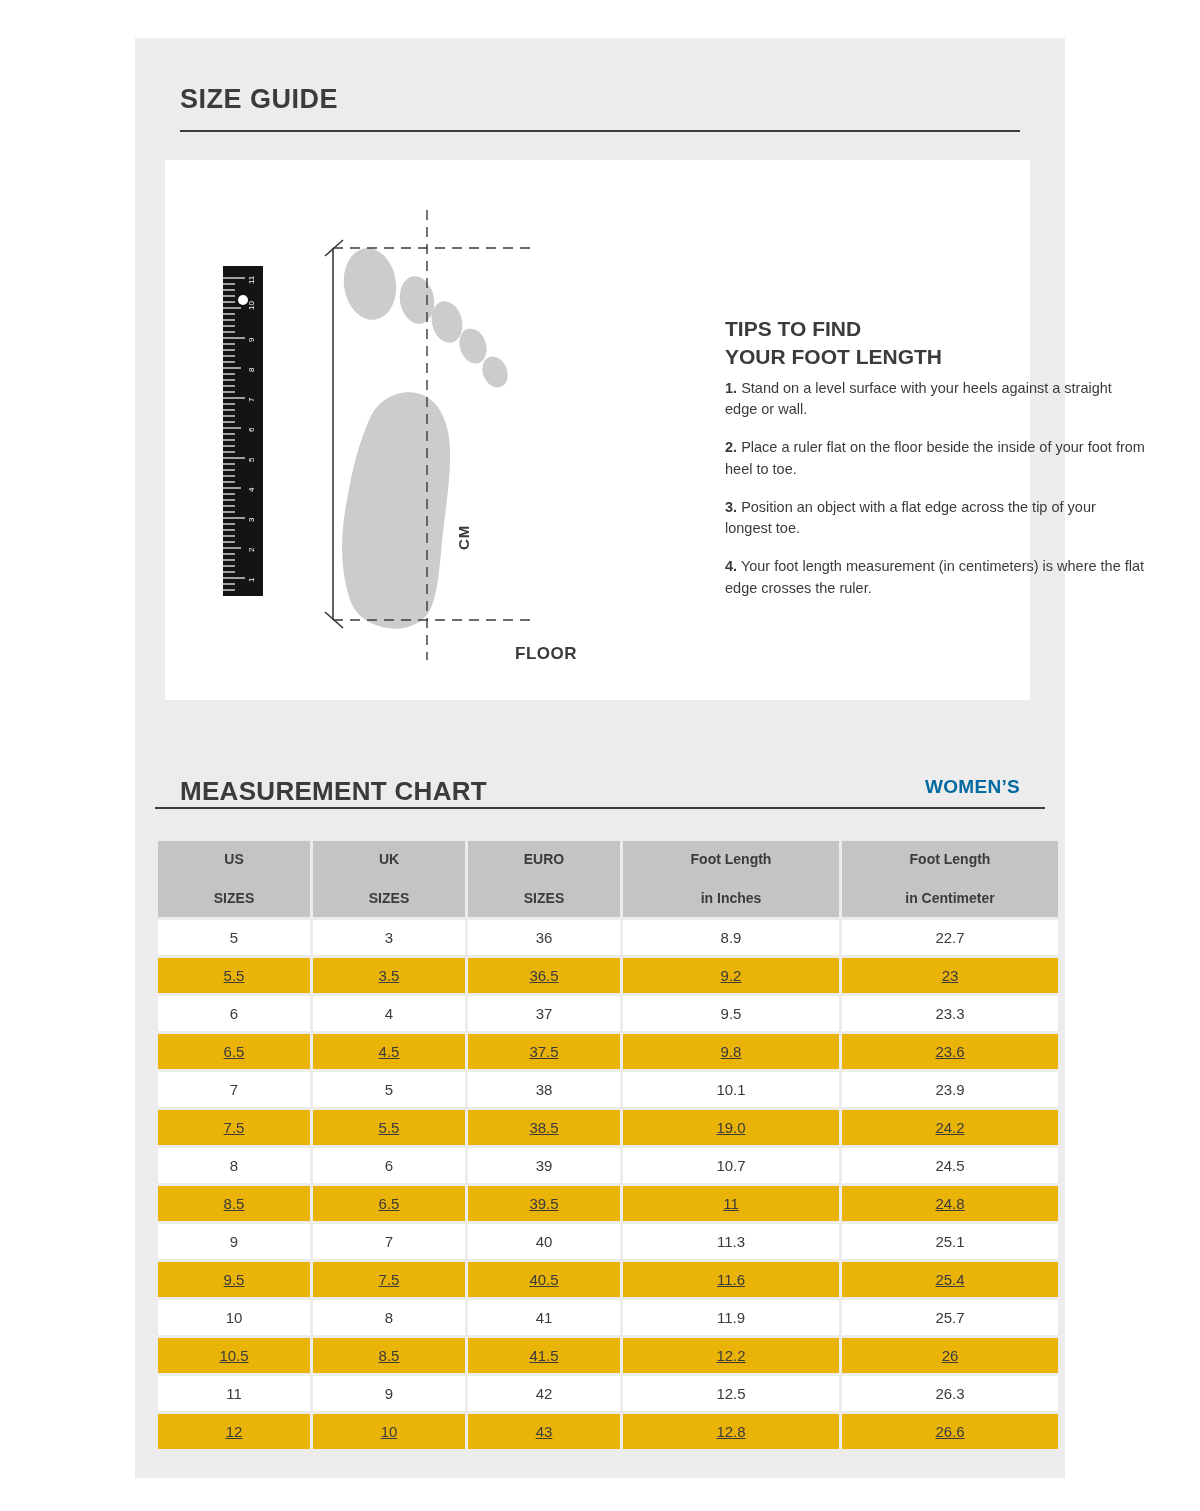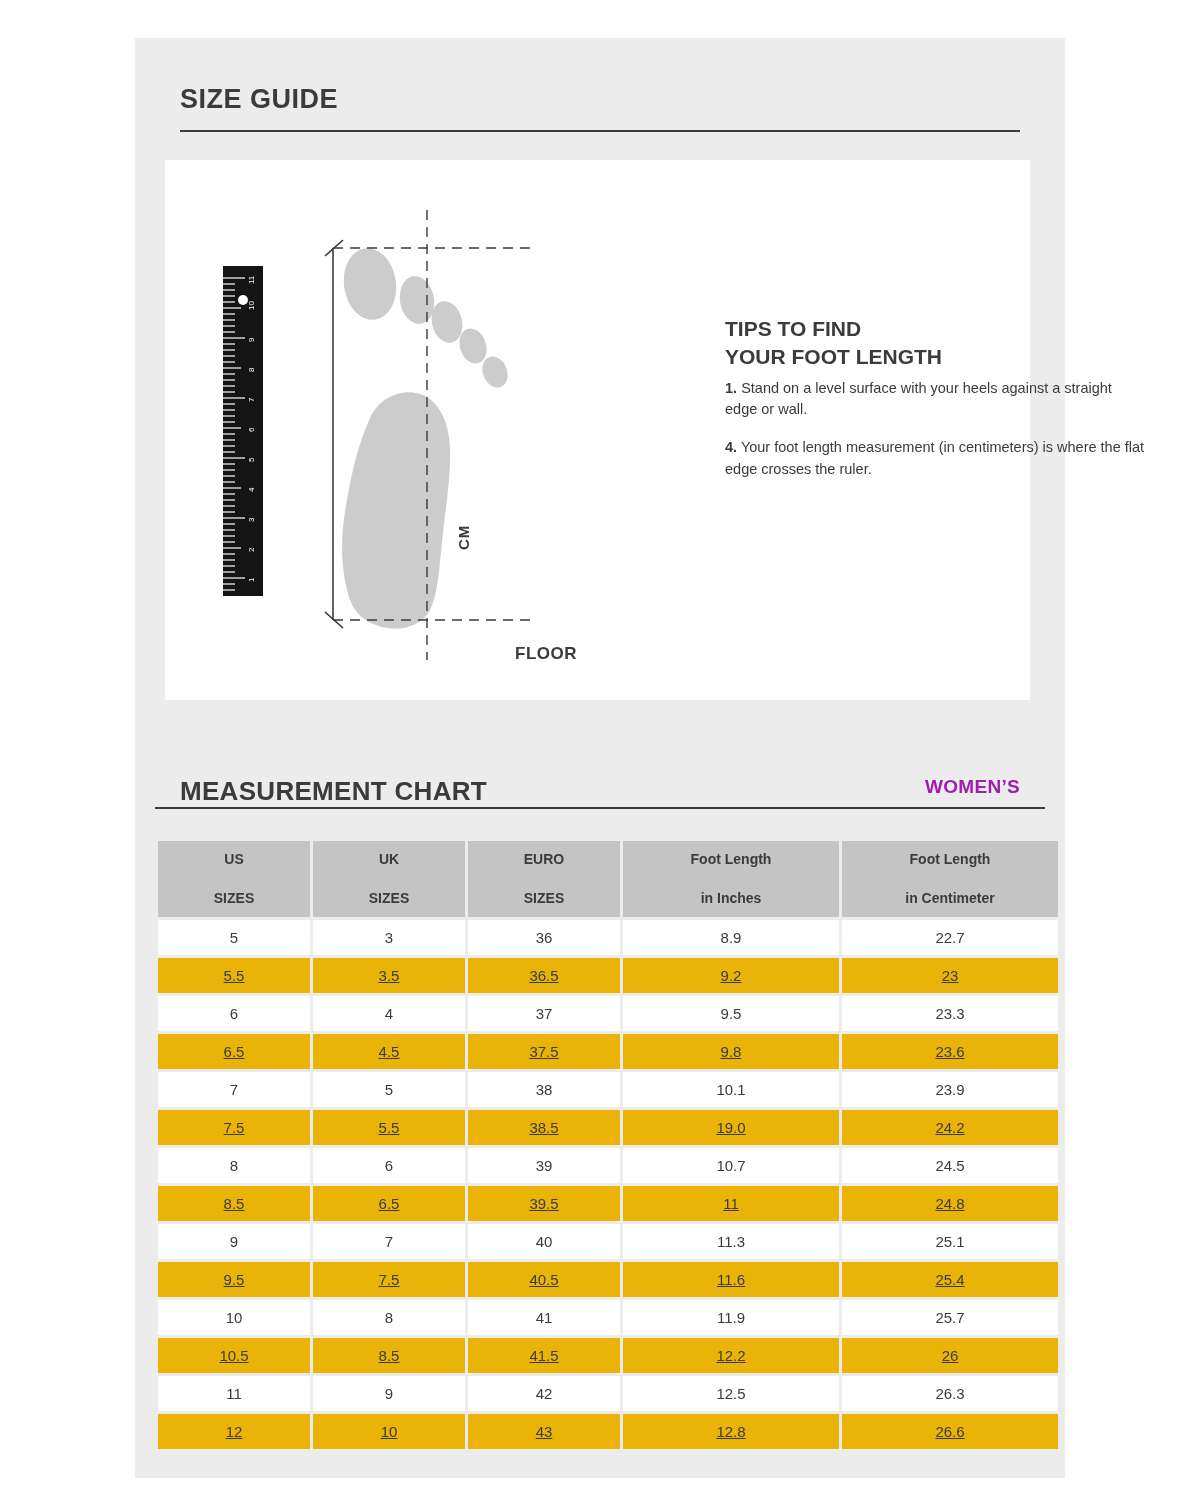--- a/index.html
+++ b/index.html
@@ -100,21 +100,21 @@
     font-weight: bold;
     color: #3b3b3b;
     letter-spacing: 0.3px;
   }
   .chart-audience {
     position: absolute;
     right: 45px;
     top: 738px;
     font-size: 19px;
     font-weight: bold;
-    color: #a21caf;
+    color: #0369a1;
     letter-spacing: 0.3px;
   }
   .chart-rule {
     position: absolute;
     left: 20px;
     top: 769px;
     width: 890px;
     height: 2px;
     background: #3b3b3b;
   }
@@ -264,20 +264,28 @@
       <div class="tips">
         <div class="tips-title">
           <span>TIPS TO FIND</span><br>
           <span>YOUR FOOT LENGTH</span>
         </div>
         <div class="tip">
           <b>1.</b>
           <span>Stand on a level surface with your heels against a straight edge or wall.</span>
         </div>
         <div class="tip">
+          <b>2.</b>
+          <span>Place a ruler flat on the floor beside the inside of your foot from heel to toe.</span>
+        </div>
+        <div class="tip">
+          <b>3.</b>
+          <span>Position an object with a flat edge across the tip of your longest toe.</span>
+        </div>
+        <div class="tip">
           <b>4.</b>
           <span>Your foot length measurement (in centimeters) is where the flat edge crosses the ruler.</span>
         </div>
       </div>
 
       <div class="cm-label">CM</div>
     </div>
 
     <div class="floor-label">FLOOR</div>
 

